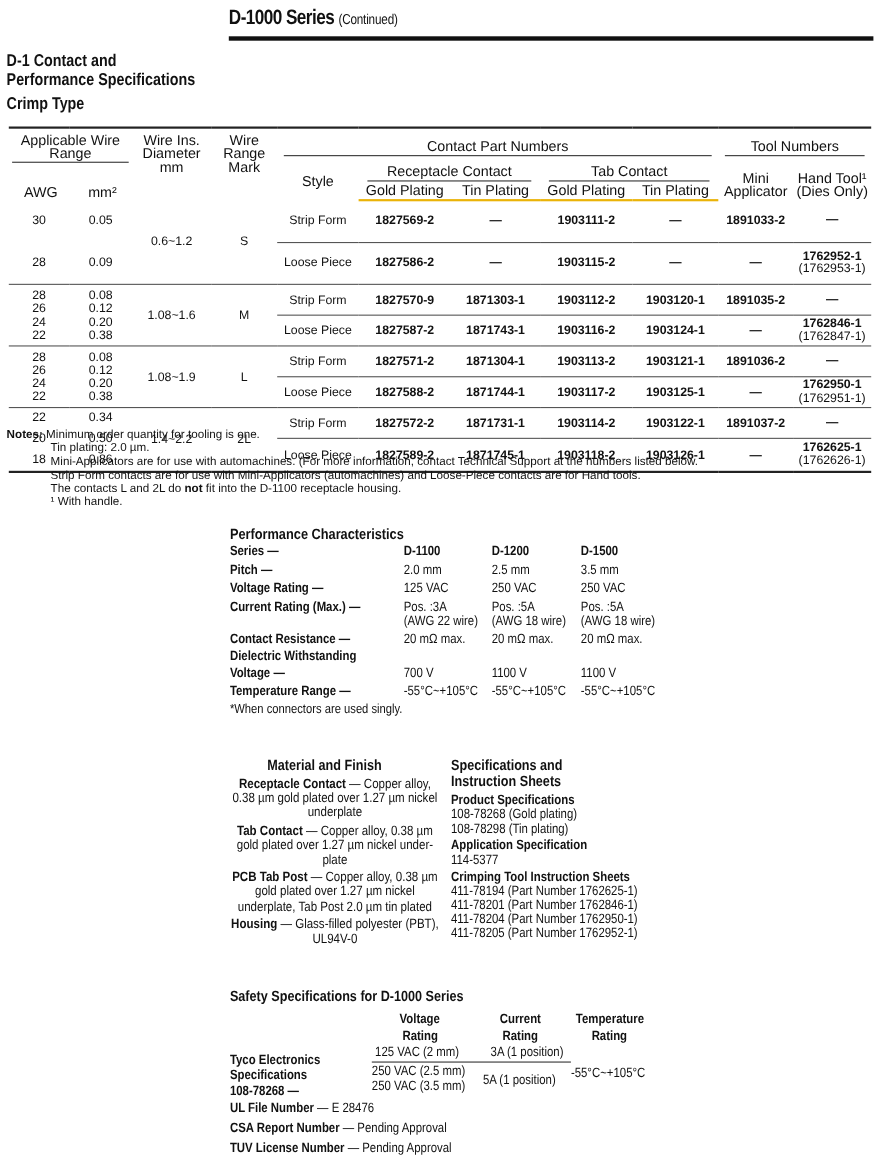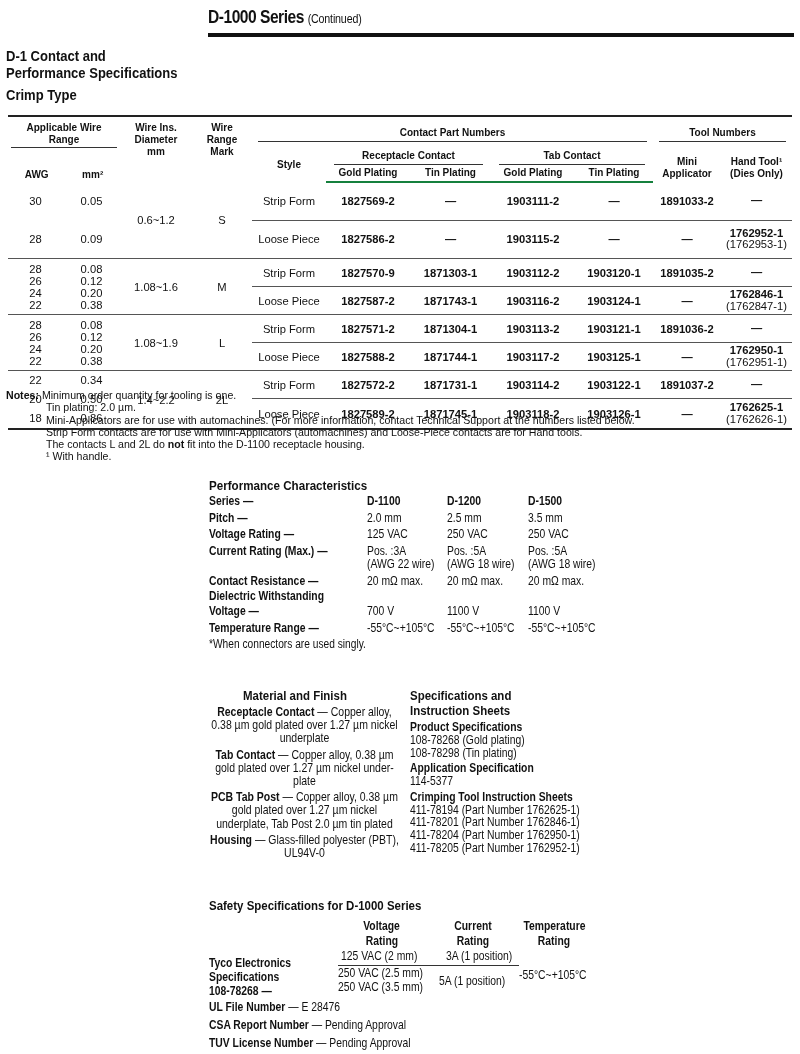--- a/index.html
+++ b/index.html
@@ -11,24 +11,24 @@
   #page-header .title { font-size: 19px; font-weight: bold; letter-spacing: -0.6px; transform: scaleX(0.82); transform-origin: left; white-space: nowrap; display: inline-block; }
   #page-header .title .sub { font-size: 13px; font-weight: normal; letter-spacing: -0.2px; }
   #page-header .rule { height: 4px; background: #111; margin-top: 5px; }
 
   #section-heading { position: absolute; left: 6px; top: 47px; }
   #section-heading .h { font-size: 15.5px; font-weight: bold; line-height: 17px; transform: scaleX(0.84); transform-origin: left; white-space: nowrap; display: block; }
   #section-heading .h2 { margin-top: 5px; }
 
   
   #contact-table { position: absolute; left: 8px; top: 115px; width: 784px; border-collapse: collapse; font-size: 11.2px; }
-  #contact-table th { font-weight: bold; text-align: center; font-size: 10px; line-height: 12px; padding: 0 2px; }
+  #contact-table th { font-weight: normal; text-align: center; font-size: 13px; line-height: 12px; padding: 0 2px; }
   #contact-table td { text-align: center; padding: 0 2px; white-space: nowrap; }
   #contact-table .top-rule { border-top: 2px solid #222; }
-  #contact-table .hdr-bottom th { border-bottom: 2px solid #15803d; }
+  #contact-table .hdr-bottom th { border-bottom: 2px solid #eab308; }
   .ul { display: inline-block; border-bottom: 1px solid #333; padding: 0 6px 1px 6px; }
   .bold { font-weight: bold; }
   .group-sep td { border-top: 1px solid #555; }
   .inner-sep { border-top: 1px solid #555; }
   .table-end { border-bottom: 2px solid #222; }
   .awg-list { display: flex; flex-direction: column; line-height: 11.5px; }
 
   
   #notes { position: absolute; left: 6px; top: 389px; font-size: 10.6px; line-height: 12.3px; }
   #notes .label { font-weight: bold; }

